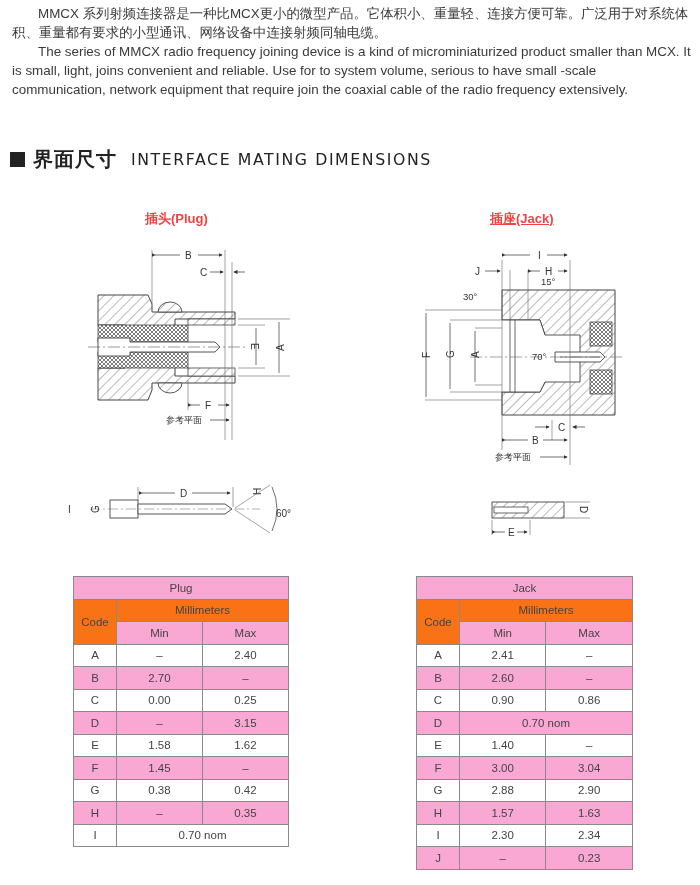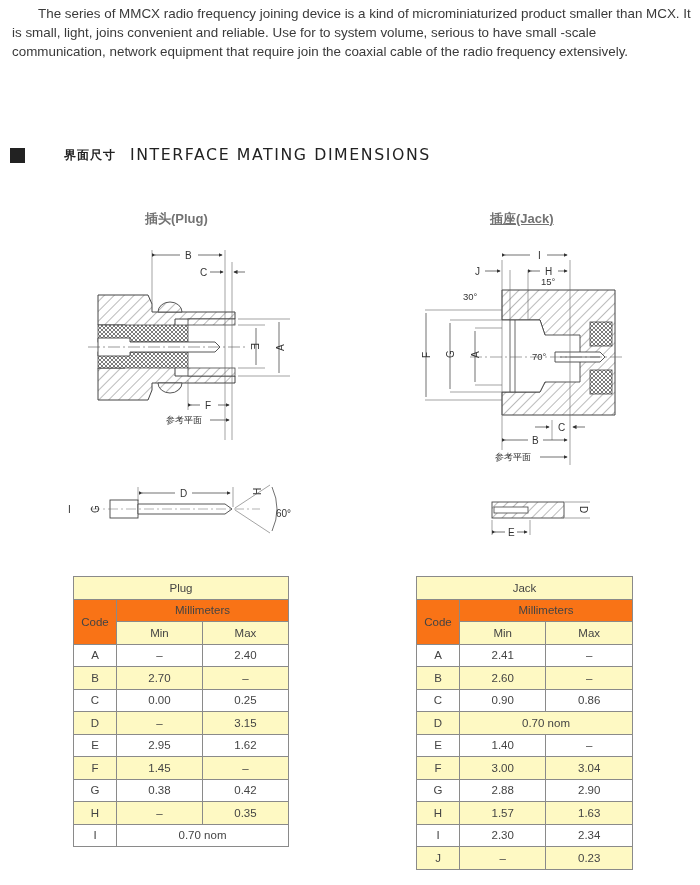--- a/index.html
+++ b/index.html
@@ -3,34 +3,35 @@
 <meta charset="utf-8">
 <style>
   html, body { margin:0; padding:0; background:#ffffff; }
   body { width:700px; height:885px; position:relative; overflow:hidden;
          font-family:"Liberation Sans", sans-serif; color:#333; }
   .intro { position:absolute; left:12px; top:4px; width:680px; font-size:13.4px; line-height:19px; color:#3a3a3a; }
   .intro p { margin:0; text-indent:26px; }
   .intro p.en { margin-top:0; }
   .section-title { position:absolute; left:10px; top:146px; display:flex; align-items:center; gap:8px; }
   .section-title .square { width:15px; height:15px; background:#222; display:inline-block; }
-  .section-title .cn { font-family:"DejaVu Sans", sans-serif; font-weight:bold; font-size:12px; color:#222; letter-spacing:1px;margin-left:31px; }
+  .section-title .cn { font-family:"DejaVu Sans", sans-serif; font-weight:bold; font-size:20px; color:#222; letter-spacing:1px; }
   .section-title .en { font-family:"DejaVu Sans", sans-serif; font-size:15px; color:#222; letter-spacing:1.5px; margin-left:6px; transform:scaleX(1.05); transform-origin:left; }
-  .drawing-title { position:absolute; font-weight:bold; font-size:13px; color:#737373; }
+  .drawing-title { position:absolute; font-weight:bold; font-size:13px; color:#ef4444; }
   svg.drawing { position:absolute; }
   svg text { font-family:"Liberation Sans", sans-serif; fill:#333; }
   table.spec { position:absolute; border-collapse:collapse; font-size:11.5px; color:#444; }
   table.spec td { border:1px solid #8a8a8a; text-align:center; height:21.5px; padding:0; }
-  table.spec tr.shade td, table.spec td.shade { background:#fef9c3; }
+  table.spec tr.shade td, table.spec td.shade { background:#f9a8d4; }
   table.spec td.white { background:#f97316; }
 </style>
 </head>
 <body>
 
 <div class="intro">
+  <p>MMCX 系列射频连接器是一种比MCX更小的微型产品。它体积小、重量轻、连接方便可靠。广泛用于对系统体积、重量都有要求的小型通讯、网络设备中连接射频同轴电缆。</p>
   <p class="en">The series of MMCX radio frequency joining device is a kind of microminiaturized product smaller than MCX. It is small, light, joins convenient and reliable. Use for to system volume, serious to have small -scale communication, network equipment that require join the coaxial cable of the radio frequency extensively.</p>
 </div>
 
 <div class="section-title">
   <span class="square"></span>
   <span class="cn">界面尺寸</span>
   <span class="en">INTERFACE MATING DIMENSIONS</span>
 </div>
 
 <div class="drawing-title" style="left:145px; top:210px;">插头(Plug)</div>
@@ -210,21 +211,21 @@
         <td>0.00</td>
         <td>0.25</td>
       </tr>
       <tr class="shade">
         <td>D</td>
         <td>–</td>
         <td>3.15</td>
       </tr>
       <tr>
         <td>E</td>
-        <td>2.95</td>
+        <td>1.58</td>
         <td>1.62</td>
       </tr>
       <tr class="shade">
         <td>F</td>
         <td>1.45</td>
         <td>–</td>
       </tr>
       <tr>
         <td>G</td>
         <td>0.38</td>

